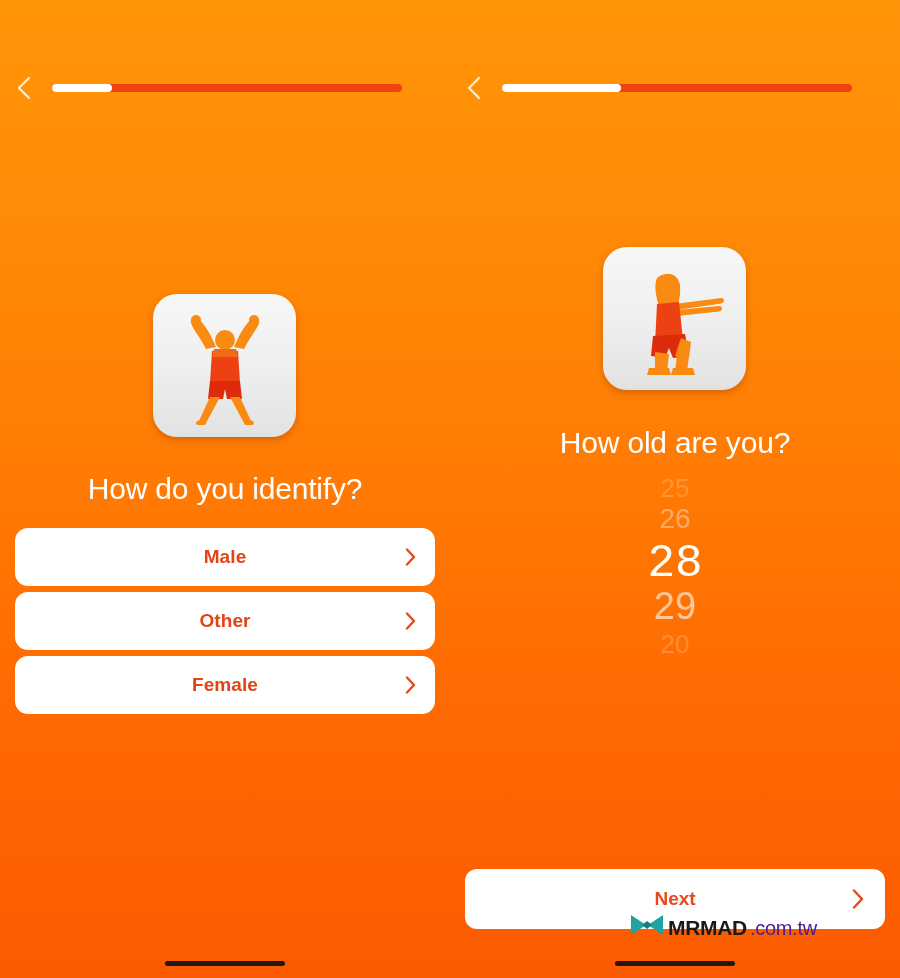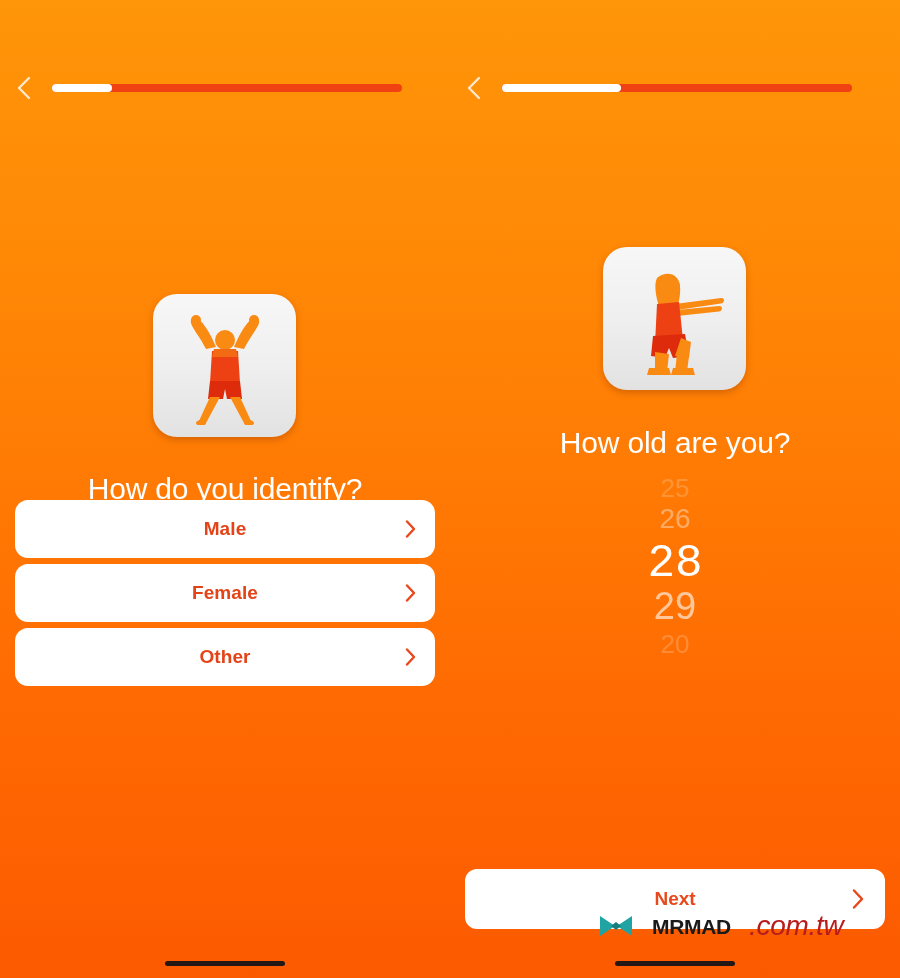--- a/index.html
+++ b/index.html
@@ -176,42 +176,41 @@
     transform: translateX(-50%);
     width: 120px;
     height: 5px;
     border-radius: 3px;
     background: #231815;
   }
 
   
   .watermark {
     position: absolute;
-    left: 598px;
+    left: 629px;
     top: 912px;
     display: flex;
-    align-items: center;
-    gap: 18px;
+    align-items: flex-end;
+    gap: 3px;
     z-index: 40;
   }
   .wm-logo { display: block; }
   .wm-text {
     font-size: 21px;
     font-weight: bold;
     color: #1A1A1A;
     letter-spacing: -0.3px;
     line-height: 1;
   }
   .wm-suffix {
-    font-size: 28px;
+    font-size: 20px;
     font-weight: normal;
-    color: #b91c1c;
+    color: #4c1d95;
     letter-spacing: -0.3px;
     line-height: 1;
-    font-style: italic;
   }
 </style>
 </head>
 <body>
 
 <div class="stage">
 
   <div class="panel">
 
     <div class="topbar">
@@ -244,42 +243,42 @@
         <path d="M40 90 L50 90 L36 116 C34 119 28 118 29 114 Z" fill="#F98A12"></path>
         <path d="M60 90 L70 90 L81 114 C82 118 76 119 74 116 Z" fill="#F98A12"></path>
 
         <ellipse cx="31" cy="116" rx="5" ry="3" fill="#F98A12"></ellipse>
         <ellipse cx="79" cy="116" rx="5" ry="3" fill="#F98A12"></ellipse>
       </svg>
     </div>
 
     <div class="question" style="top:472px;">How do you identify?</div>
 
-    <div class="choice-list" style="top:500px;text-align:center;">
+    <div class="choice-list" style="top:528px;text-align:center;">
 
       <div class="choice">
         <span class="choice-label">Male</span>
         <span class="chev">
           <svg width="13" height="21" viewBox="0 0 13 21">
             <polyline points="3,3 10,10.5 3,18" fill="none" stroke="#E8491C" stroke-width="2.4" stroke-linecap="round" stroke-linejoin="round"></polyline>
           </svg>
         </span>
       </div>
 
       <div class="choice">
-        <span class="choice-label">Female</span>
+        <span class="choice-label">Other</span>
         <span class="chev">
           <svg width="13" height="21" viewBox="0 0 13 21">
             <polyline points="3,3 10,10.5 3,18" fill="none" stroke="#E8491C" stroke-width="2.4" stroke-linecap="round" stroke-linejoin="round"></polyline>
           </svg>
         </span>
       </div>
 
       <div class="choice">
-        <span class="choice-label">Other</span>
+        <span class="choice-label">Female</span>
         <span class="chev">
           <svg width="13" height="21" viewBox="0 0 13 21">
             <polyline points="3,3 10,10.5 3,18" fill="none" stroke="#E8491C" stroke-width="2.4" stroke-linecap="round" stroke-linejoin="round"></polyline>
           </svg>
         </span>
       </div>
 
     </div>
 
     <div class="home-indicator"></div>

